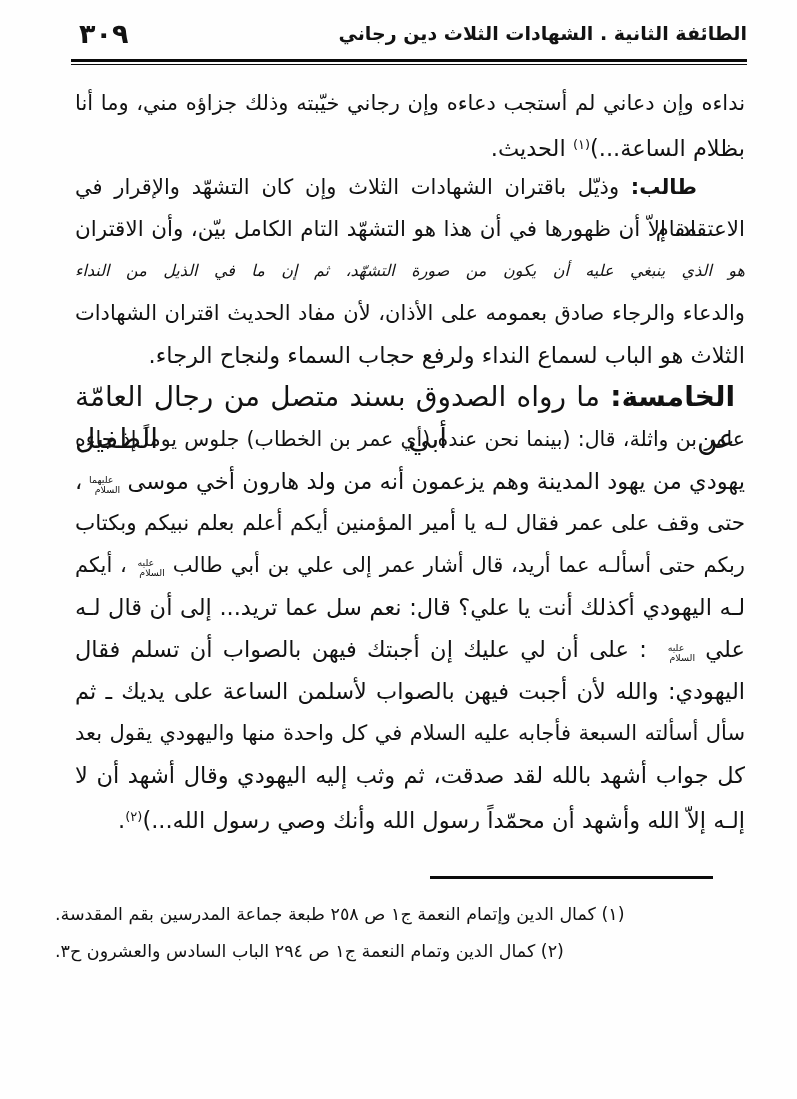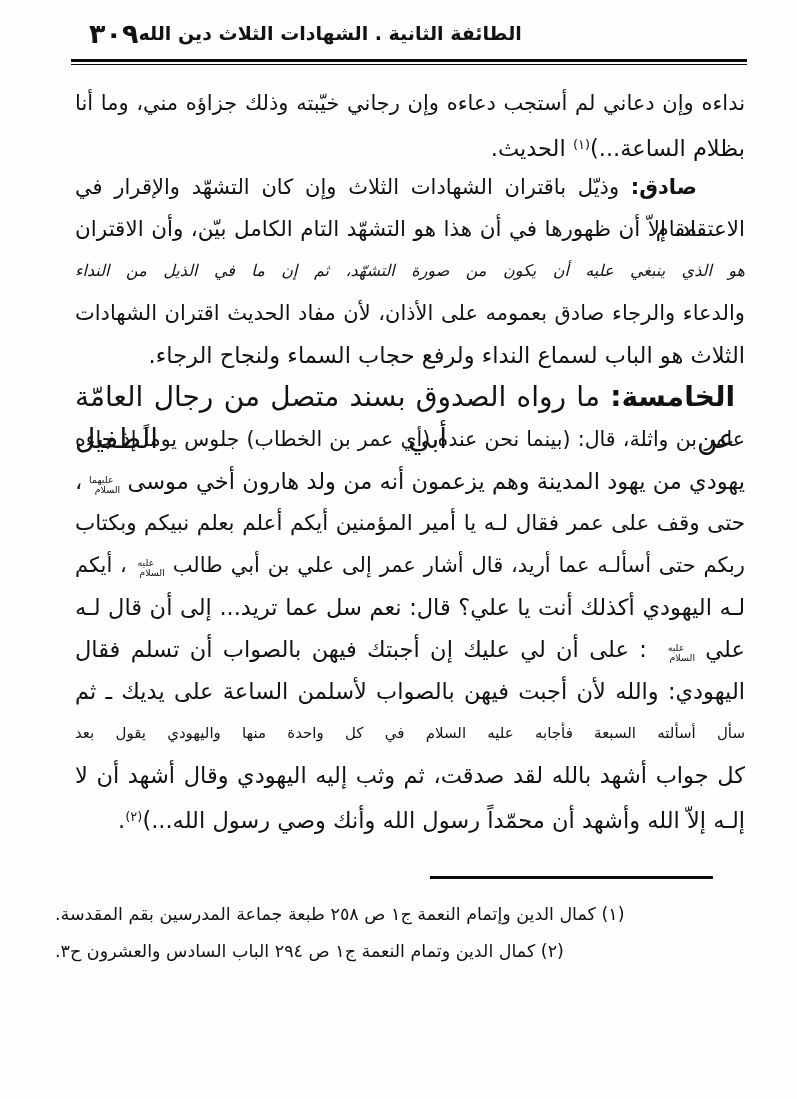--- a/index.html
+++ b/index.html
@@ -7,22 +7,22 @@
     position:relative;
     width:797px;height:1099px;
     margin:0 auto;
     background:#fefefe;
     color:#121212;
     font-family:"DejaVu Sans", sans-serif;
     overflow:hidden;
   }
   
   .header-row{
-    position:absolute;top:20px;left:81px;right:50px;
-    display:flex;align-items:flex-end;
+    position:absolute;top:20px;left:71px;right:50px;
+    display:flex;justify-content:space-between;align-items:flex-end;
   }
   .page-number{
     font-weight:bold;font-size:27px;line-height:1;
     letter-spacing:2px;margin-left:8px;
   }
   .page-title{
     direction:rtl;font-weight:bold;font-size:19px;line-height:1.4;
   }
   .header-rule{
     position:absolute;top:59px;left:71px;right:50px;
@@ -64,42 +64,42 @@
     font-size:17.5px;line-height:37px;
   }
 </style>
 </head>
 <body>
 
 <div class="page">
 
   <div class="header-row">
     <span class="page-number">٣٠٩</span>
-    <span class="page-title">الطائفة الثانية . الشهادات الثلاث دين الله</span>
+    <span class="page-title">الطائفة الثانية . الشهادات الثلاث دين رجاني</span>
   </div>
 
   <div class="header-rule"></div>
 
   <div class="body-text">
       <div class="line just" style="font-size: 21px;"><span class="n">نداءه وإن دعاني لم أستجب دعاءه وإن رجاني خيّبته وذلك جزاؤه مني، وما أنا</span></div>
       <div class="line end just"><span class="n">بظلام الساعة...)</span><span class="sup">(١)</span><span class="n"> الحديث.</span></div>
-      <div class="line indent-lg just" style="font-size: 21px;"><span class="b">صادق:</span><span class="n"> وذيّل باقتران الشهادات الثلاث وإن كان التشهّد والإقرار في مقام</span></div>
+      <div class="line indent-lg just" style="font-size: 21px;"><span class="b">طالب:</span><span class="n"> وذيّل باقتران الشهادات الثلاث وإن كان التشهّد والإقرار في مقام</span></div>
       <div class="line just" style="font-size: 21.5px;"><span class="n">الاعتقاد، إلاّ أن ظهورها في أن هذا هو التشهّد التام الكامل بيّن، وأن الاقتران</span></div>
       <div class="line just" style="font-size: 16px; font-style: italic;"><span class="n">هو الذي ينبغي عليه أن يكون من صورة التشهّد، ثم إن ما في الذيل من النداء</span></div>
       <div class="line just" style="font-size: 21px;"><span class="n">والدعاء والرجاء صادق بعمومه على الأذان، لأن مفاد الحديث اقتران الشهادات</span></div>
       <div class="line end just"><span class="n">الثلاث هو الباب لسماع النداء ولرفع حجاب السماء ولنجاح الرجاء.</span></div>
       <div class="line indent-sm just" style="font-size: 28px;"><span class="b">الخامسة:</span><span class="n"> ما رواه الصدوق بسند متصل من رجال العامّة عن أبي الطفيل</span></div>
       <div class="line just" style="font-size: 20.5px;"><span class="n">عامر بن واثلة، قال: (بينما نحن عنده (أي عمر بن الخطاب) جلوس يوماً إذ جاءه</span></div>
       <div class="line just"><span class="n">يهودي من يهود المدينة وهم يزعمون أنه من ولد هارون أخي موسى </span><span class="h">عليهما السلام</span><span class="n">،</span></div>
       <div class="line just" style="font-size: 21.5px;"><span class="n">حتى وقف على عمر فقال لـه يا أمير المؤمنين أيكم أعلم بعلم نبيكم وبكتاب</span></div>
       <div class="line just" style="font-size: 21px;"><span class="n">ربكم حتى أسألـه عما أريد، قال أشار عمر إلى علي بن أبي طالب </span><span class="h">عليه السلام</span><span class="n">، أيكم</span></div>
       <div class="line just"><span class="n">لـه اليهودي أكذلك أنت يا علي؟ قال: نعم سل عما تريد... إلى أن قال لـه</span></div>
       <div class="line just"><span class="n">علي </span><span class="h">عليه السلام</span><span class="n"> : على أن لي عليك إن أجبتك فيهن بالصواب أن تسلم فقال</span></div>
       <div class="line just"><span class="n">اليهودي: والله لأن أجبت فيهن بالصواب لأسلمن الساعة على يديك ـ ثم</span></div>
-      <div class="line just" style="font-size: 15px;"><span class="n">سأل أسألته السبعة فأجابه عليه السلام في كل واحدة منها واليهودي يقول بعد</span></div>
+      <div class="line just" style="font-size: 21px;"><span class="n">سأل أسألته السبعة فأجابه عليه السلام في كل واحدة منها واليهودي يقول بعد</span></div>
       <div class="line just"><span class="n">كل جواب أشهد بالله لقد صدقت، ثم وثب إليه اليهودي وقال أشهد أن لا</span></div>
       <div class="line end just"><span class="n">إلـه إلاّ الله وأشهد أن محمّداً رسول الله وأنك وصي رسول الله...)</span><span class="sup">(٢)</span><span class="n">.</span></div>
     </div>
 
   <div class="footnote-separator"></div>
 
   <div class="footnotes">
       <div class="footnote-line">(١) كمال الدين وإتمام النعمة ج١ ص ٢٥٨ طبعة جماعة المدرسين بقم المقدسة.</div>
       <div class="footnote-line">(٢) كمال الدين وتمام النعمة ج١ ص ٢٩٤ الباب السادس والعشرون ح٣.</div>
     </div>

